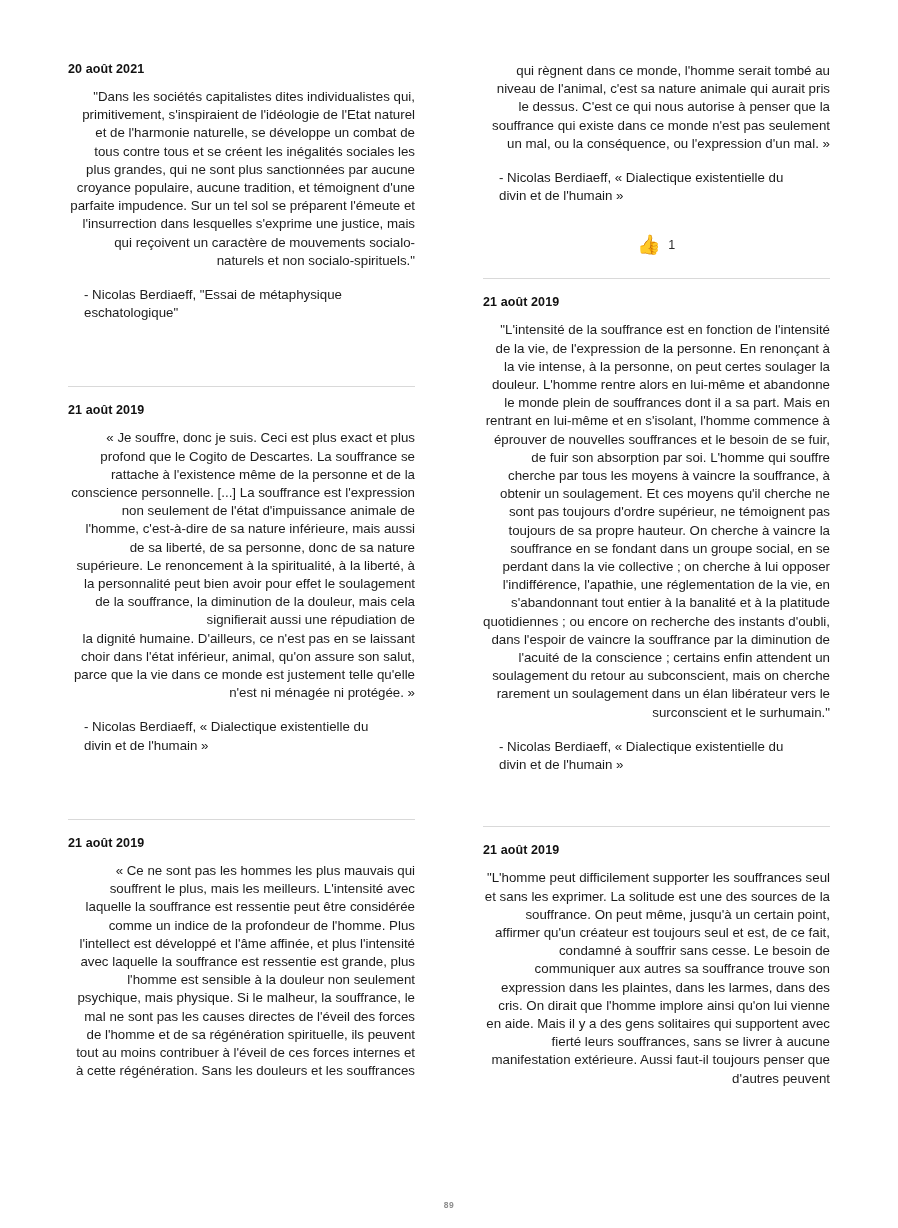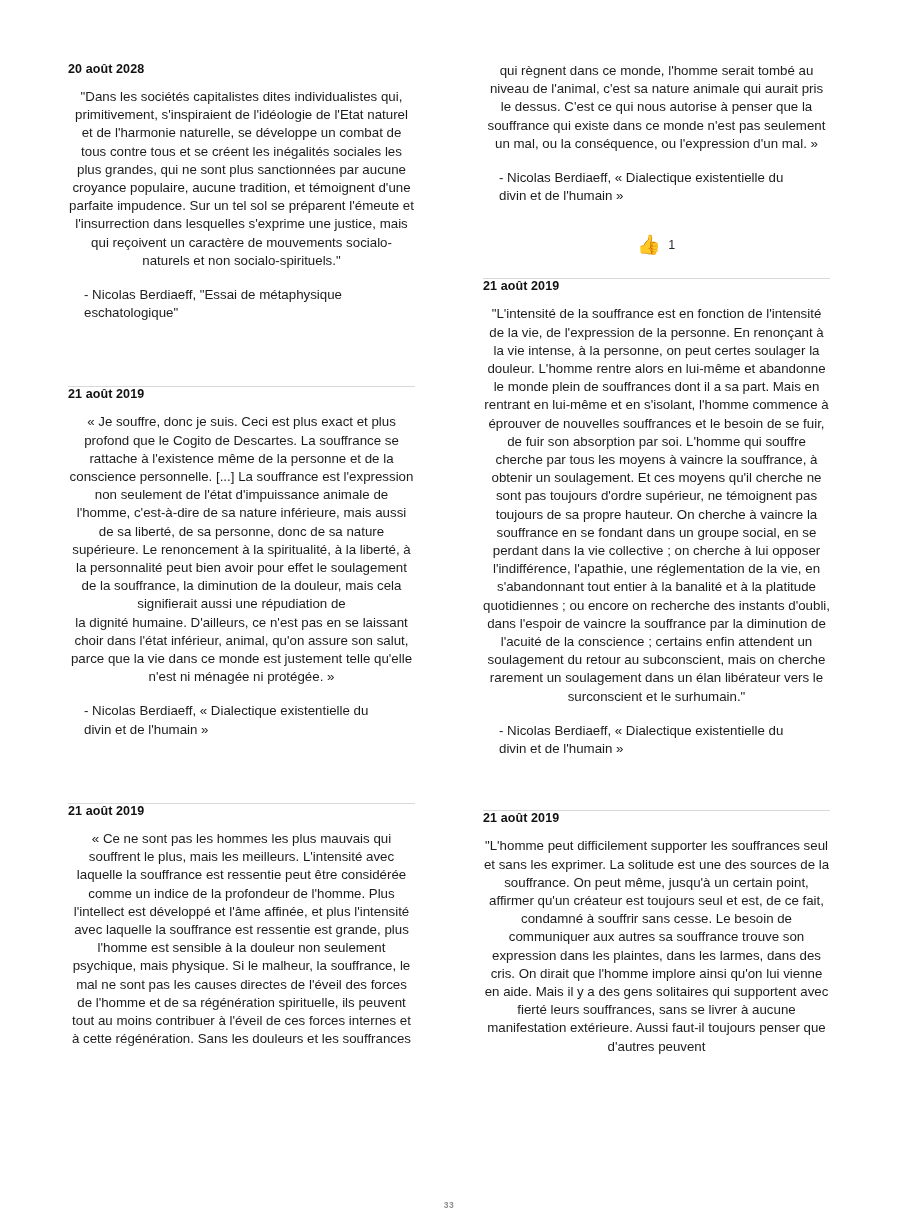--- a/index.html
+++ b/index.html
@@ -32,34 +32,35 @@
     gap: 68px;
   }
   .col {
     width: 347px;
   }
   .entry {
     margin-bottom: 30px;
   }
   .entry.sep {
     border-top: 1px solid #d9d9d9;
+    padding-top: 16px;
   }
   .entry-date {
     font-size: 12.5px;
     font-weight: bold;
     color: #111111;
     margin: 0 0 12px 0;
     letter-spacing: 0.1px;
   }
   .entry-body {
     font-size: 13.3px;
     line-height: 1.37;
     color: #1c1c1c;
     margin: 0 0 14px 0;
-    text-align: center;
+    text-align: right;
     white-space: pre-line;
   }
   .entry-source {
     font-size: 13.3px;
     line-height: 1.37;
     color: #1c1c1c;
     margin: 16px;
     white-space: pre-line;
   }
   .reaction {
@@ -96,21 +97,21 @@
 </head>
 <body>
 
 <div class="page">
 
   <div class="columns">
 
     <div class="col">
 
       <div class="entry">
-        <div class="entry-date">20 août 2028</div>
+        <div class="entry-date">20 août 2021</div>
         <p class="entry-body">"Dans les sociétés capitalistes dites individualistes qui, primitivement, s'inspiraient de l'idéologie de l'Etat naturel et de l'harmonie naturelle, se développe un combat de tous contre tous et se créent les inégalités sociales les plus grandes, qui ne sont plus sanctionnées par aucune croyance populaire, aucune tradition, et témoignent d'une parfaite impudence. Sur un tel sol se préparent l'émeute et l'insurrection dans lesquelles s'exprime une justice, mais qui reçoivent un caractère de mouvements socialo-naturels et non socialo-spirituels."</p>
         <p class="entry-source">- Nicolas Berdiaeff, "Essai de métaphysique eschatologique"</p>
       </div>
 
       <div class="spacer-lg"></div>
 
       <div class="entry sep">
         <div class="entry-date">21 août 2019</div>
         <p class="entry-body">« Je souffre, donc je suis. Ceci est plus exact et plus profond que le Cogito de Descartes. La souffrance se rattache à l'existence même de la personne et de la conscience personnelle. [...] La souffrance est l'expression non seulement de l'état d'impuissance animale de l'homme, c'est-à-dire de sa nature inférieure, mais aussi de sa liberté, de sa personne, donc de sa nature supérieure. Le renoncement à la spiritualité, à la liberté, à la personnalité peut bien avoir pour effet le soulagement de la souffrance, la diminution de la douleur, mais cela signifierait aussi une répudiation de
 la dignité humaine. D'ailleurs, ce n'est pas en se laissant choir dans l'état inférieur, animal, qu'on assure son salut, parce que la vie dans ce monde est justement telle qu'elle n'est ni ménagée ni protégée. »</p>
@@ -148,15 +149,15 @@
 
       <div class="entry sep">
         <div class="entry-date">21 août 2019</div>
         <p class="entry-body">"L'homme peut difficilement supporter les souffrances seul et sans les exprimer. La solitude est une des sources de la souffrance. On peut même, jusqu'à un certain point, affirmer qu'un créateur est toujours seul et est, de ce fait, condamné à souffrir sans cesse. Le besoin de communiquer aux autres sa souffrance trouve son expression dans les plaintes, dans les larmes, dans des cris. On dirait que l'homme implore ainsi qu'on lui vienne en aide. Mais il y a des gens solitaires qui supportent avec fierté leurs souffrances, sans se livrer à aucune manifestation extérieure. Aussi faut-il toujours penser que d'autres peuvent</p>
       </div>
 
     </div>
 
   </div>
 
-  <div class="page-number">33</div>
+  <div class="page-number">89</div>
 
 </div>
 
 </body></html>

